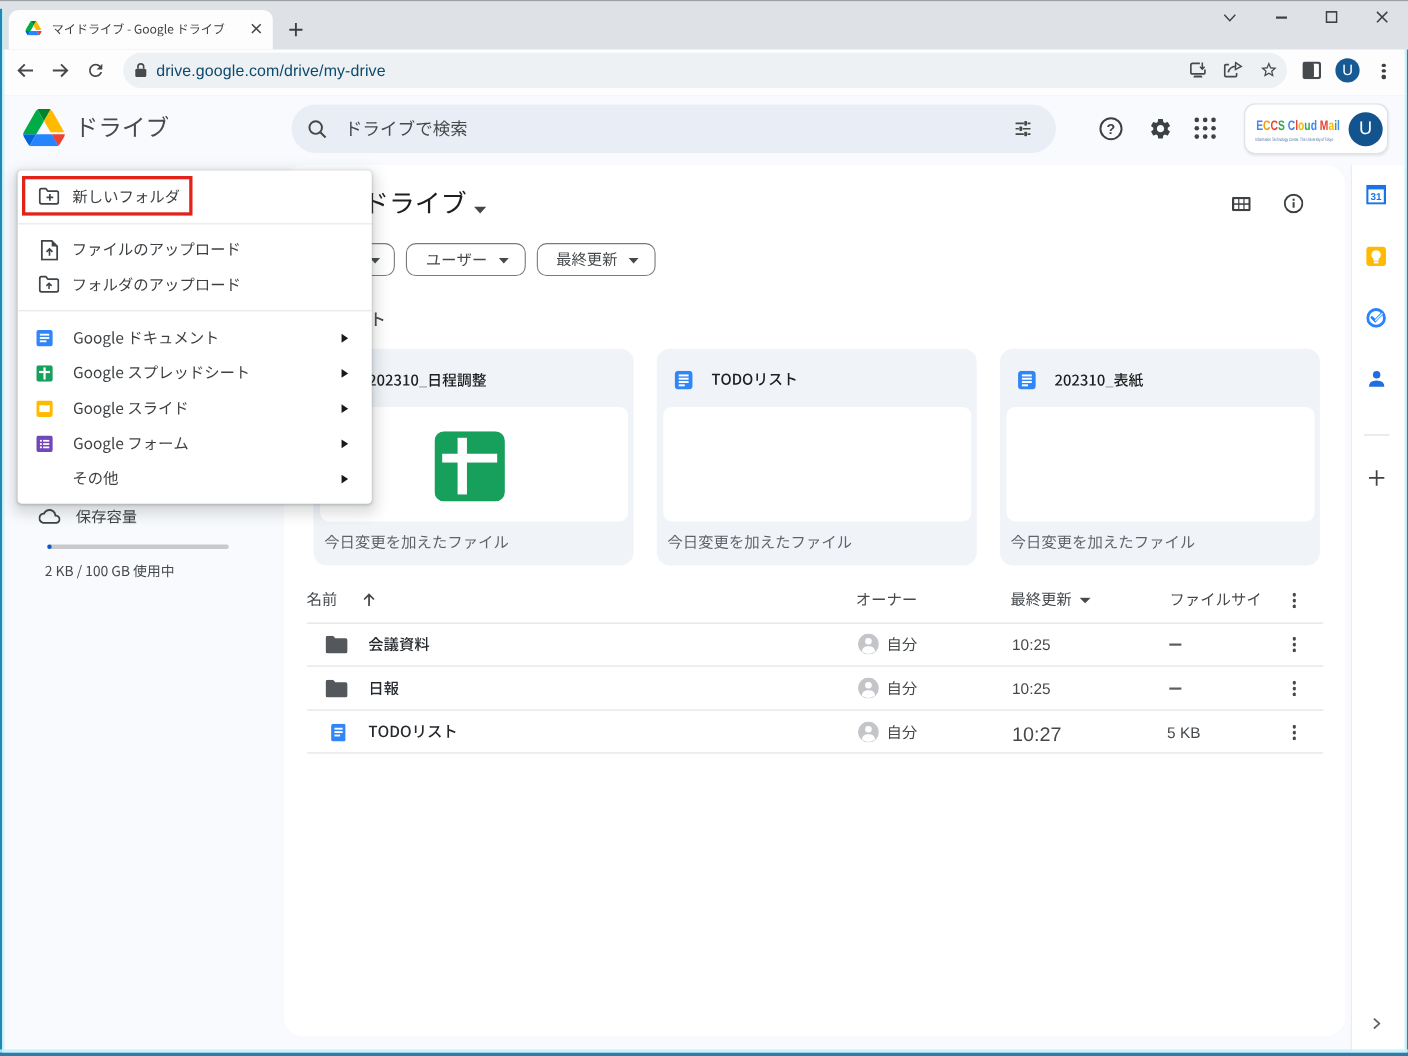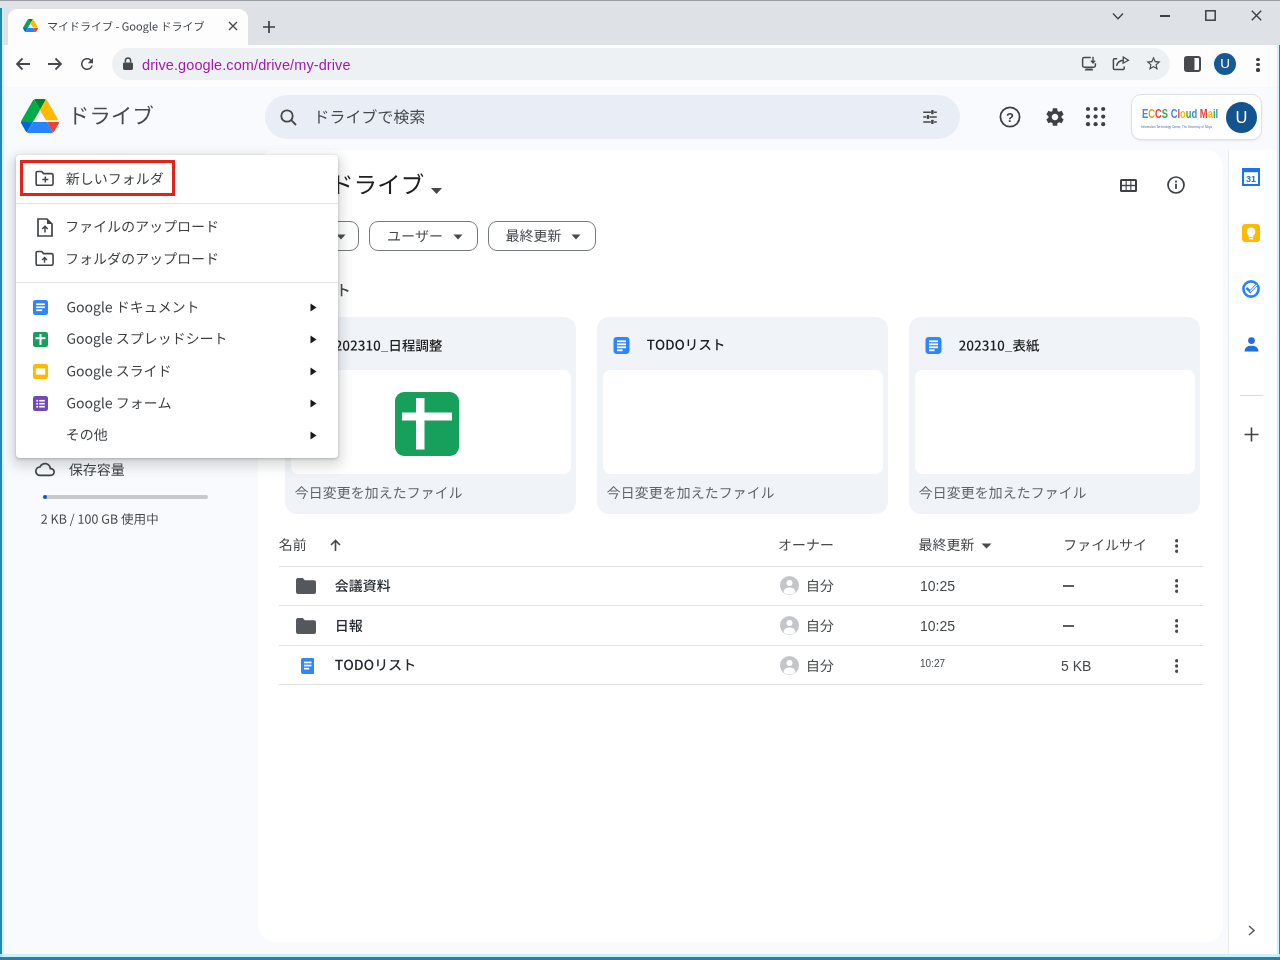--- a/index.html
+++ b/index.html
@@ -44,21 +44,21 @@
     <path d="M2 9 H15 M9.5 3.5 L15 9 L9.5 14.5" fill="none" stroke="#46484b" stroke-width="1.8"></path>
   </svg>
 <svg class="abs" style="left:78px;top:55px" width="18" height="18" viewBox="0 0 24 24">
     <path d="M17.65 6.35C16.2 4.9 14.21 4 12 4c-4.42 0-7.99 3.58-8 8s3.57 8 8 8c3.73 0 6.84-2.55 7.73-6h-2.08c-.82 2.33-3.04 4-5.65 4-3.31 0-6-2.69-6-6s2.69-6 6-6c1.66 0 3.14.69 4.22 1.78L13 11h7V4l-2.35 2.35z" fill="#46484b"></path>
   </svg>
 <div class="abs" style="left:112px;top:48px;width:1058px;height:32px;background:#eef1f4;border-radius:16px"></div>
 <svg class="abs" style="left:122px;top:57px" width="12" height="14" viewBox="0 0 12 14">
     <rect x="1" y="5.5" width="10" height="7.5" rx="1.4" fill="#474a4d"></rect>
     <path d="M3.4 5.5 V3.6 a2.6 2.6 0 0 1 5.2 0 V5.5" fill="none" stroke="#474a4d" stroke-width="1.5"></path>
   </svg>
-<div class="abs" style="left:142px;top:56.5px;font-size:14.5px;color:#a21caf;letter-spacing:0.1px">drive.google.com/drive/my-drive</div>
+<div class="abs" style="left:142px;top:56.5px;font-size:14.5px;color:#0c4a6e;letter-spacing:0.1px">drive.google.com/drive/my-drive</div>
 <svg class="abs" style="left:1081px;top:56px" width="16" height="16" viewBox="0 0 16 16">
     <path d="M9.8 1.6 H3.2 Q1.6 1.6 1.6 3.2 V9.6 Q1.6 11.2 3.2 11.2 H12.8 Q14.4 11.2 14.4 9.6 V7.2" fill="none" stroke="#46484b" stroke-width="1.5"></path>
     <path d="M12 0.8 V6.4 M9.9 4.6 L12 6.9 L14.1 4.6" fill="none" stroke="#46484b" stroke-width="1.4"></path>
     <path d="M4.6 12.6 H11.4 L12.2 14.4 H3.8 Z" fill="#46484b"></path>
   </svg>
 <svg class="abs" style="left:1112px;top:55px" width="18" height="18" viewBox="0 0 18 18">
     <path d="M5.2 3.8 H2.4 Q1.4 3.8 1.4 4.8 V13.6 Q1.4 14.6 2.4 14.6 H11.2 Q12.2 14.6 12.2 13.6 V11.4" fill="none" stroke="#46484b" stroke-width="1.5"></path>
     <path d="M4.6 10.8 Q5.6 5.6 11.8 5.2" fill="none" stroke="#46484b" stroke-width="1.5"></path>
     <path d="M11.3 2.0 L16.4 5.3 L11.1 8.2 Z" fill="none" stroke="#46484b" stroke-width="1.3"></path>
   </svg>
@@ -305,21 +305,21 @@
     <path fill="#24292e" transform="scale(1,-1)" d="M246 0V639H31V737H580V639H364V0ZM988 -14Q894 -14 821 33Q749 80 708 166Q667 253 667 371Q667 490 708 575Q749 659 821 704Q894 750 988 750Q1083 750 1155 704Q1227 659 1268 574Q1309 490 1309 371Q1309 253 1268 166Q1227 80 1155 33Q1083 -14 988 -14ZM988 88Q1049 88 1095 123Q1140 158 1165 222Q1190 285 1190 371Q1190 457 1165 520Q1140 582 1095 615Q1049 649 988 649Q927 649 882 615Q836 582 812 520Q787 457 787 371Q787 285 812 222Q836 158 882 123Q927 88 988 88ZM1462 0V737H1653Q1767 737 1846 695Q1925 654 1966 573Q2008 492 2008 371Q2008 251 1966 168Q1925 85 1847 43Q1769 0 1659 0ZM1578 95H1645Q1724 95 1778 126Q1833 157 1860 218Q1888 280 1888 371Q1888 463 1860 523Q1833 583 1778 613Q1724 642 1645 642H1578ZM2441 -14Q2347 -14 2274 33Q2202 80 2161 166Q2120 253 2120 371Q2120 490 2161 575Q2202 659 2274 704Q2347 750 2441 750Q2536 750 2608 704Q2680 659 2721 574Q2762 490 2762 371Q2762 253 2721 166Q2680 80 2608 33Q2536 -14 2441 -14ZM2441 88Q2502 88 2548 123Q2593 158 2618 222Q2643 285 2643 371Q2643 457 2618 520Q2593 582 2548 615Q2502 649 2441 649Q2380 649 2335 615Q2289 582 2265 520Q2240 457 2240 371Q2240 285 2265 222Q2289 158 2335 123Q2380 88 2441 88ZM3606 766Q3605 747 3603 724Q3602 701 3602 674Q3602 651 3602 618Q3602 584 3602 551Q3602 517 3602 496Q3602 411 3595 349Q3589 287 3575 242Q3561 198 3540 164Q3520 129 3492 98Q3460 60 3418 32Q3376 3 3333 -16Q3290 -35 3253 -48L3170 39Q3241 57 3303 88Q3364 119 3410 169Q3436 200 3453 231Q3469 262 3478 300Q3486 338 3489 387Q3493 436 3493 502Q3493 524 3493 557Q3493 590 3493 622Q3493 654 3493 674Q3493 701 3491 724Q3489 747 3487 766ZM3142 758Q3141 743 3139 724Q3138 705 3138 684Q3138 675 3138 651Q3138 626 3138 592Q3138 558 3138 521Q3138 484 3138 449Q3138 414 3138 387Q3138 361 3138 349Q3138 330 3139 306Q3141 283 3142 268H3027Q3028 280 3030 304Q3031 327 3031 349Q3031 361 3031 388Q3031 415 3031 449Q3031 484 3031 522Q3031 559 3031 592Q3031 626 3031 651Q3031 675 3031 684Q3031 698 3030 720Q3029 743 3027 758ZM4633 673Q4627 666 4618 650Q4609 634 4604 621Q4583 573 4553 514Q4522 455 4484 396Q4445 338 4403 290Q4348 227 4281 167Q4215 107 4141 57Q4067 6 3988 -31L3907 54Q3988 86 4064 133Q4139 180 4204 236Q4269 292 4318 347Q4352 385 4384 431Q4416 478 4441 525Q4466 572 4477 611Q4468 611 4440 611Q4412 611 4374 611Q4335 611 4293 611Q4252 611 4213 611Q4175 611 4147 611Q4119 611 4110 611Q4091 611 4068 609Q4046 608 4027 607Q4009 605 4001 605V718Q4011 717 4031 715Q4051 714 4073 712Q4095 711 4110 711Q4121 711 4150 711Q4178 711 4217 711Q4255 711 4297 711Q4339 711 4377 711Q4415 711 4443 711Q4471 711 4481 711Q4509 711 4532 714Q4555 717 4568 721ZM4416 356Q4456 323 4500 282Q4544 241 4586 197Q4628 154 4665 114Q4701 74 4726 43L4638 -35Q4601 15 4553 70Q4505 125 4451 181Q4397 236 4343 284ZM5145 92Q5145 108 5145 151Q5145 193 5145 251Q5145 310 5145 374Q5145 437 5145 497Q5145 557 5145 603Q5145 649 5145 670Q5145 694 5143 726Q5141 757 5136 782H5259Q5257 758 5254 727Q5252 696 5252 670Q5252 636 5252 585Q5252 533 5252 473Q5252 413 5252 352Q5252 291 5252 237Q5252 184 5252 145Q5252 106 5252 92Q5252 76 5253 53Q5254 30 5256 6Q5258 -17 5260 -36H5137Q5141 -10 5143 27Q5145 63 5145 92ZM5229 521Q5278 507 5339 486Q5400 466 5462 443Q5524 419 5580 396Q5636 373 5675 354L5630 245Q5588 268 5535 291Q5483 315 5428 337Q5373 359 5321 377Q5270 395 5229 408Z"></path>
   </svg>
 <svg class="abs" style="left:780px;top:656.0px" width="19" height="19" viewBox="0 0 19 19">
     <circle cx="9.5" cy="9.5" r="9.5" fill="#c3c5c8"></circle>
     <circle cx="9.5" cy="7" r="3" fill="#fff"></circle>
     <path d="M3.4 16.3 Q3.9 11.6 9.5 11.6 Q15.1 11.6 15.6 16.3 A 9.5 9.5 0 0 1 3.4 16.3 Z" fill="#fff"></path>
   </svg>
 <svg style="position:absolute;left:808.1px;top:658.6px;" width="25.7" height="13.3" viewBox="152.8892822265625 -851.9703369140625 1833.64111328125 946.6707763671875">
     <path fill="#45494c" transform="scale(1,-1)" d="M214 482H795V411H214ZM214 264H795V194H214ZM214 46H795V-25H214ZM163 703H853V-76H774V631H239V-81H163ZM455 842 542 830Q526 785 508 740Q489 695 472 662L405 675Q415 699 424 728Q434 758 442 788Q451 817 455 842ZM1187 462H1760V389H1187ZM1734 462H1812Q1812 462 1812 455Q1812 448 1812 439Q1812 431 1811 426Q1805 309 1800 227Q1794 146 1787 92Q1779 38 1770 7Q1761 -24 1747 -38Q1732 -57 1714 -64Q1696 -72 1670 -74Q1645 -76 1601 -76Q1558 -75 1511 -72Q1510 -55 1503 -34Q1497 -13 1486 3Q1535 -1 1577 -2Q1619 -4 1637 -4Q1652 -4 1662 -1Q1672 2 1679 9Q1694 23 1703 69Q1713 116 1720 207Q1728 299 1734 447ZM1324 820 1404 797Q1367 713 1318 636Q1268 559 1209 495Q1151 431 1088 383Q1081 391 1069 402Q1057 413 1045 424Q1032 435 1023 442Q1087 484 1144 543Q1201 602 1247 672Q1293 743 1324 820ZM1673 822Q1697 772 1732 719Q1767 667 1808 618Q1849 570 1892 528Q1936 487 1977 458Q1967 450 1955 439Q1942 427 1932 415Q1921 403 1914 392Q1872 426 1829 471Q1786 517 1744 570Q1703 623 1666 680Q1630 737 1601 793ZM1398 441H1479Q1471 359 1453 281Q1435 203 1398 134Q1361 65 1295 9Q1230 -47 1125 -85Q1120 -75 1112 -62Q1104 -50 1094 -39Q1085 -27 1076 -19Q1174 13 1235 63Q1295 112 1328 173Q1361 234 1376 302Q1391 370 1398 441Z"></path>
   </svg>
-<div class="abs" style="left:920px;top:657.5px;font-size:10px;color:#45494c">10:27</div>
+<div class="abs" style="left:920px;top:657.5px;font-size:18px;color:#45494c">10:27</div>
 <div class="abs" style="left:1061px;top:657.5px;font-size:14px;color:#45494c">5 KB</div>
 <svg class="abs" style="left:1174.5px;top:658.5px" width="3.4" height="14" viewBox="0 0 3.4 14">
     <circle cx="1.7" cy="1.7" r="1.7" fill="#45494c"></circle>
     <circle cx="1.7" cy="7.0" r="1.7" fill="#45494c"></circle>
     <circle cx="1.7" cy="12.299999999999999" r="1.7" fill="#45494c"></circle>
   </svg>
 <div class="abs" style="left:1229px;top:150px;width:47px;height:805px;background:#fff"></div>
 <div class="abs" style="left:1228px;top:150px;width:1px;height:805px;background:#e8ebee"></div>
 <svg class="abs" style="left:1242px;top:168px" width="18" height="18" viewBox="0 0 18 18">
     <rect x="1" y="1" width="16" height="16" fill="#fff" stroke="#1a73e8" stroke-width="2"></rect>

